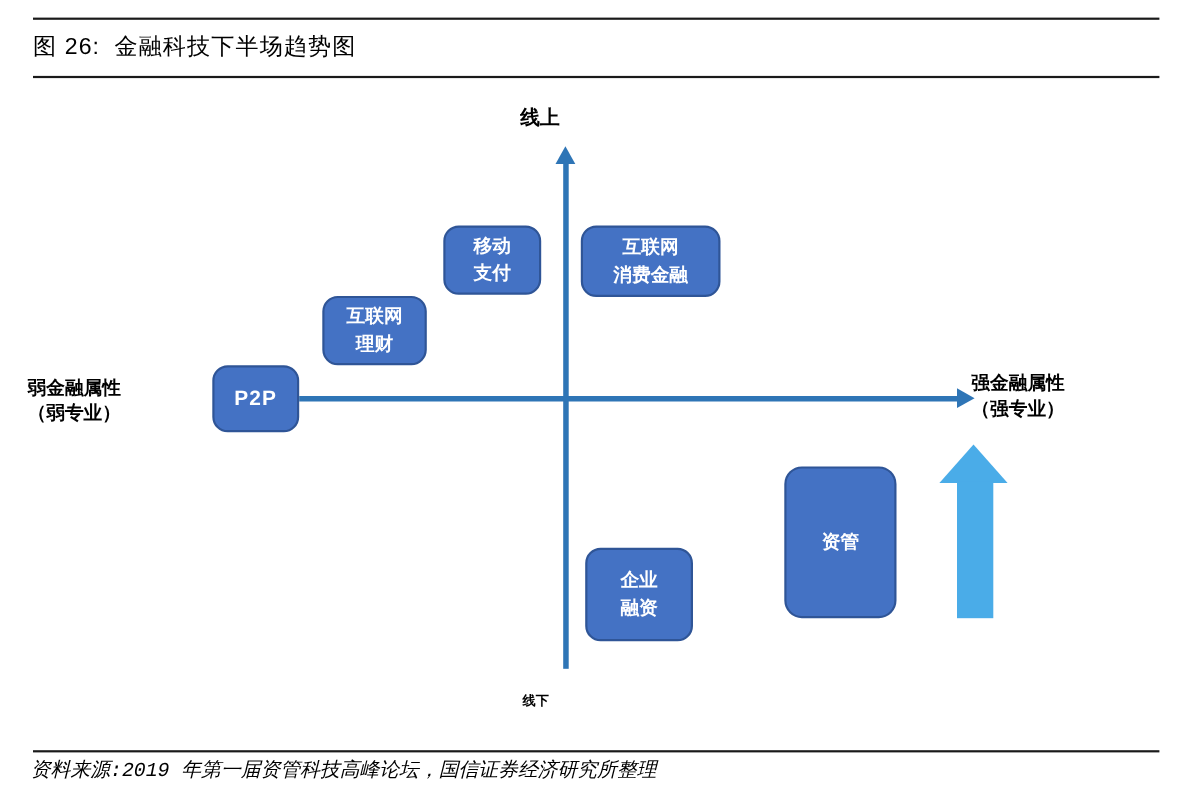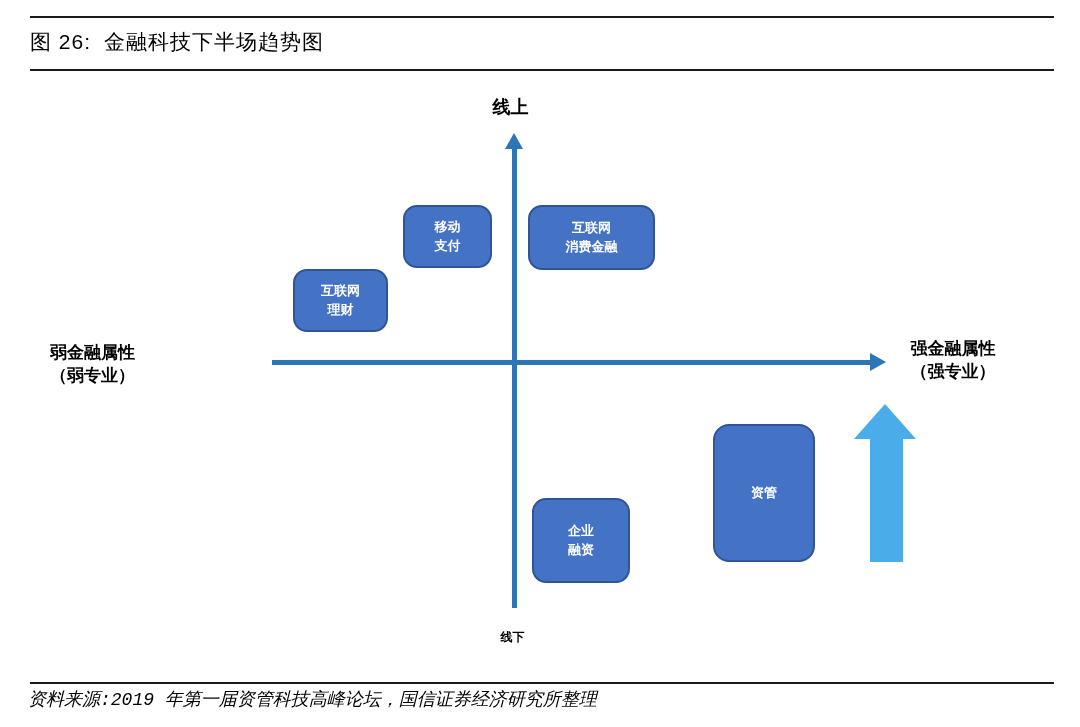--- a/index.html
+++ b/index.html
@@ -58,38 +58,38 @@
     background:var(--trend-arrow-blue,#4AACE8); z-index:1;
   }
 
   
   .box {
     position:absolute; z-index:2;
     background:var(--box-fill,#4472C4);
     border:2px solid var(--box-border,#2F5597);
     border-radius:14px;
     color:var(--box-text,#ffffff);
-    font-weight:bold; font-size:13px; line-height:1.45;
+    font-weight:bold; font-size:17px; line-height:1.45;
     display:flex; align-items:center; justify-content:center;
     text-align:center; white-space:pre-line;
     box-sizing:border-box;
   }
   .box-mobile-payment { left:403px; top:205px; width:89px;  height:63px; }
   .box-consumer-fin   { left:528px; top:205px; width:127px; height:65px; }
   .box-wealth         { left:293px; top:269px; width:95px;  height:63px; }
   .box-p2p            { left:193px; top:332px; width:79px;  height:61px; font-size:19px; letter-spacing:1px; }
   .box-micro          { left:533px; top:315px; width:100px; height:135px; border-radius:16px; }
   .box-enterprise     { left:532px; top:498px; width:98px;  height:85px; }
   .box-asset          { left:713px; top:424px; width:102px; height:138px; border-radius:16px; }
 
   
   .axis-label {
     position:absolute; z-index:3;
     font-weight:bold; color:var(--text-black,#000);
-    text-align:center; white-space:pre-line; line-height:1.35;
+    text-align:left; white-space:pre-line; line-height:1.35;
   }
   .label-top    { left:473px; top:95px;  width:75px;  font-size:18px; }
   .label-bottom { left:475px; top:629px; width:75px;  font-size:12px; }
   .label-left   { left:25px;  top:342px; width:135px; font-size:17px; }
   .label-right  { left:883px; top:338px; width:140px; font-size:17px; }
 
   .source {
     position:absolute; left:28px; top:687px;
     font-size:18px; color:var(--text-black,#000);
     font-family:Liberation Mono, monospace; font-style:italic;
@@ -122,20 +122,21 @@
 （强专业）</div>
   <div class="axis-label label-left">弱金融属性
 （弱专业）</div>
 
   <div class="box box-mobile-payment">移动
 支付</div>
   <div class="box box-consumer-fin">互联网
 消费金融</div>
   <div class="box box-wealth">互联网
 理财</div>
+  <div class="box box-p2p">P2P</div>
   <div class="box box-asset">资管</div>
   <div class="box box-enterprise">企业
 融资</div>
 
 </div>
 
 <div class="rule rule-footer"></div>
 <div class="source">资料来源:2019 年第一届资管科技高峰论坛，国信证券经济研究所整理</div>
 
 </body></html>

